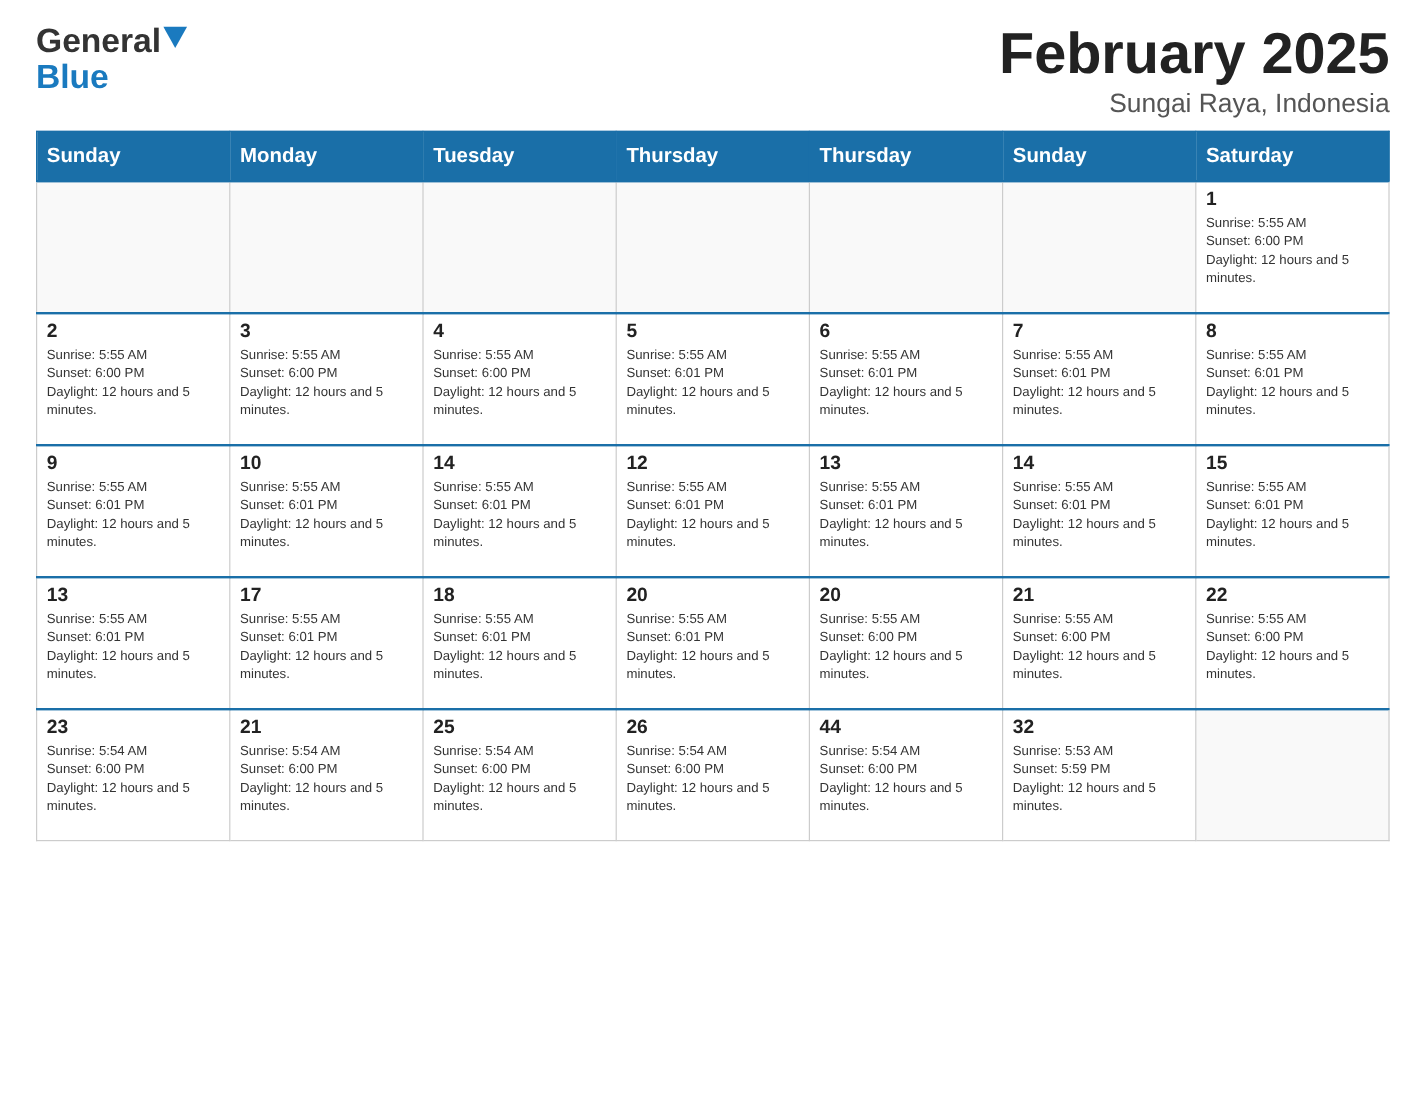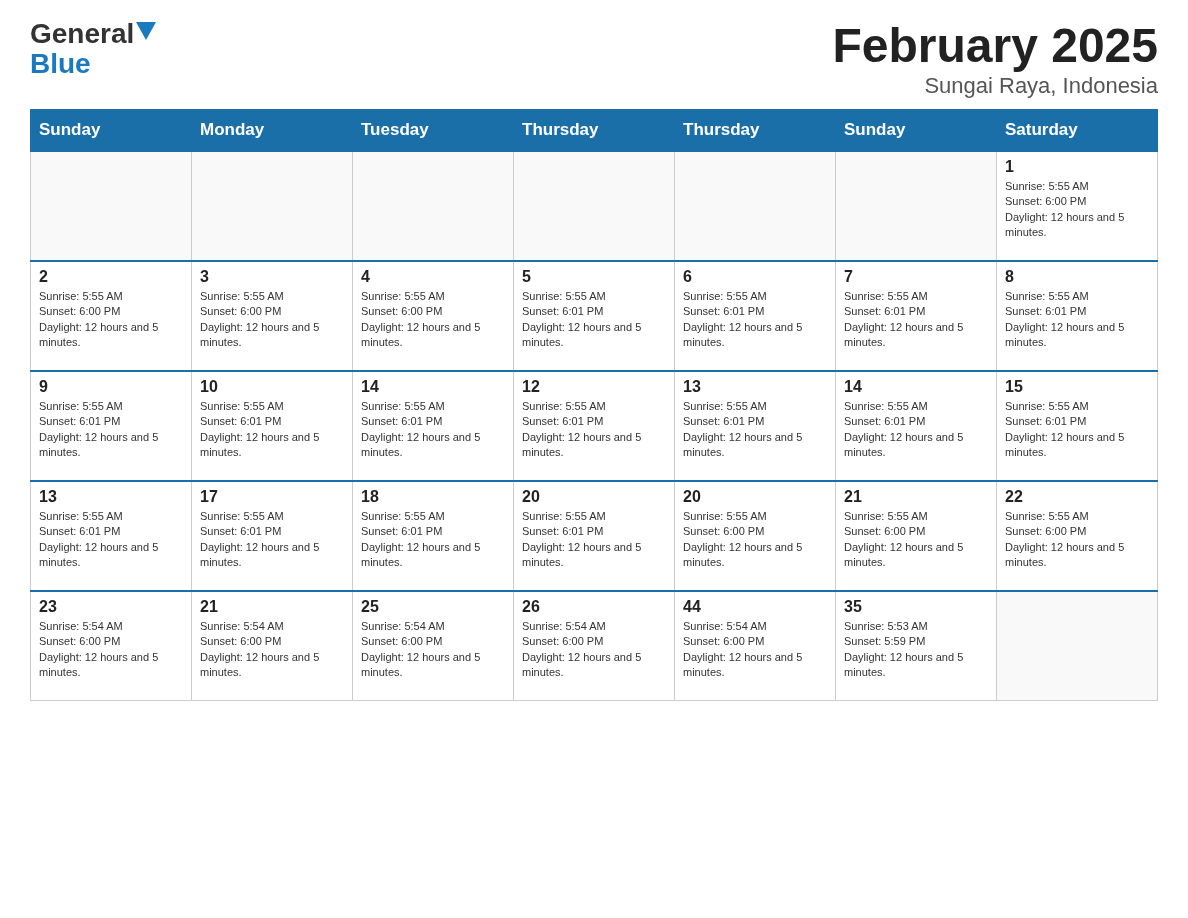--- a/index.html
+++ b/index.html
@@ -235,19 +235,19 @@
         </td>
         <td>
           <span class="day-number">26</span>
           <div class="day-info">Sunrise: 5:54 AM<br>Sunset: 6:00 PM<br>Daylight: 12 hours and 5 minutes.</div>
         </td>
         <td>
           <span class="day-number">44</span>
           <div class="day-info">Sunrise: 5:54 AM<br>Sunset: 6:00 PM<br>Daylight: 12 hours and 5 minutes.</div>
         </td>
         <td>
-          <span class="day-number">35</span>
+          <span class="day-number">32</span>
           <div class="day-info">Sunrise: 5:53 AM<br>Sunset: 5:59 PM<br>Daylight: 12 hours and 5 minutes.</div>
         </td>
         <td class="empty-cell"></td>
       </tr>
     </tbody>
 </table>
 
 </body></html>

